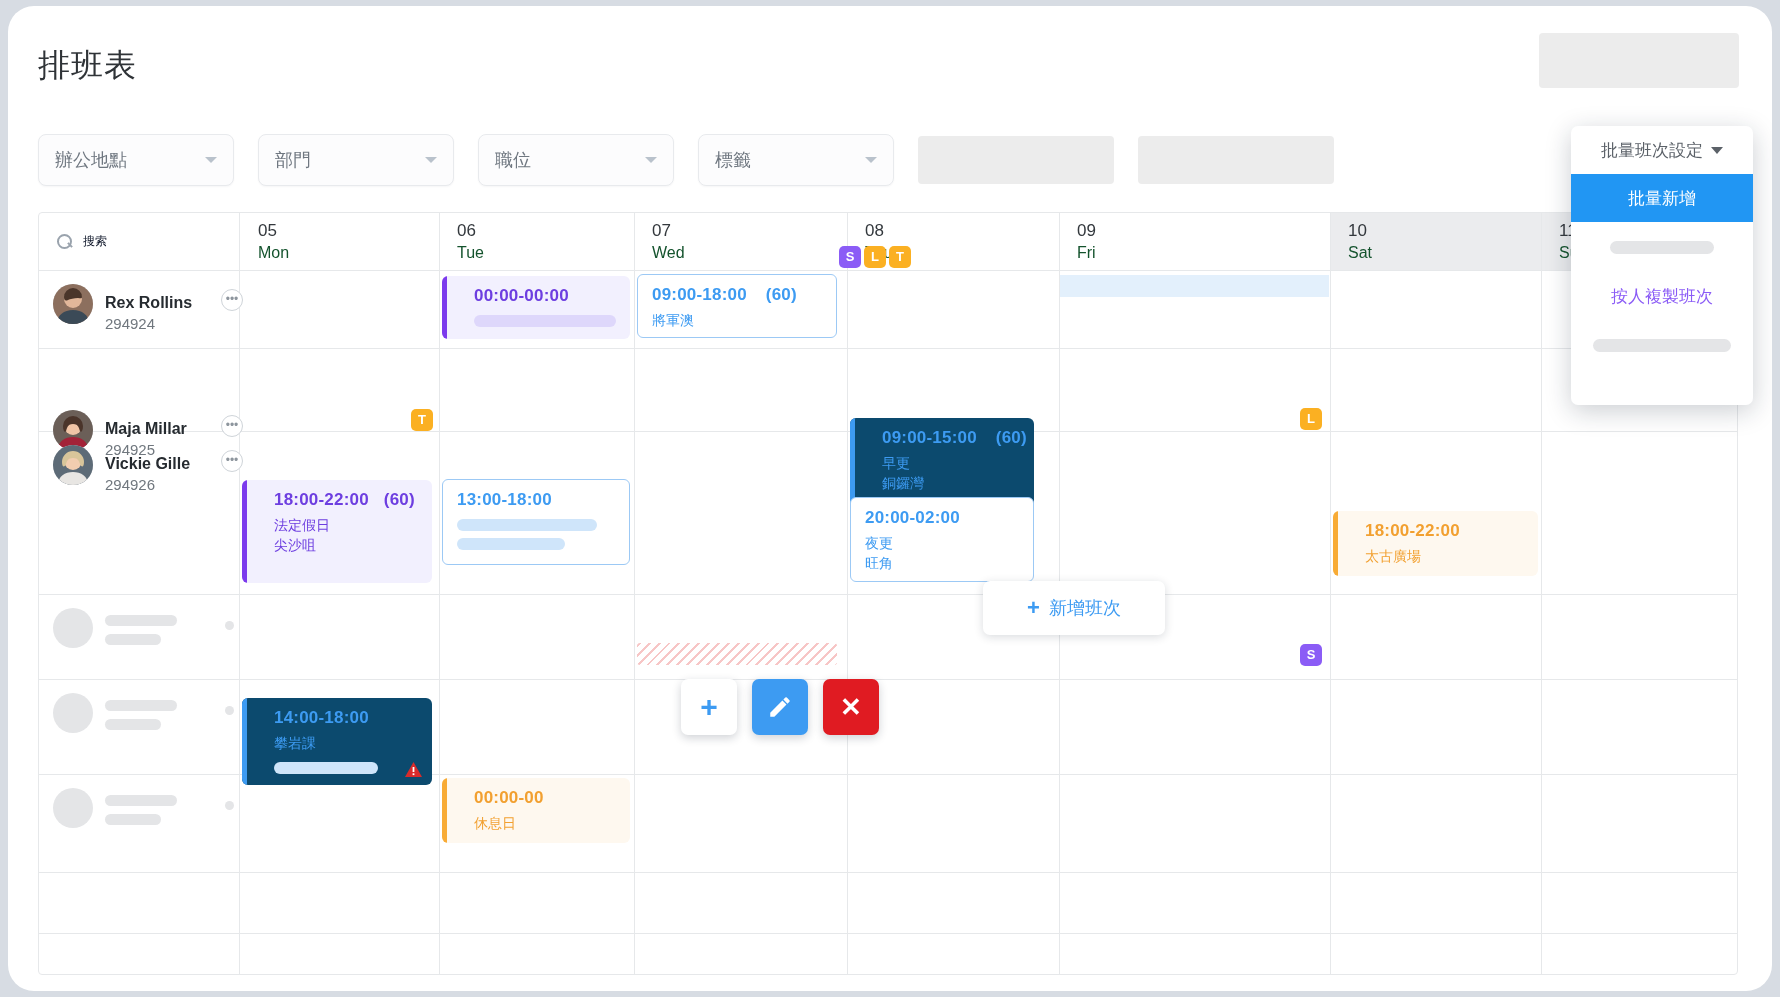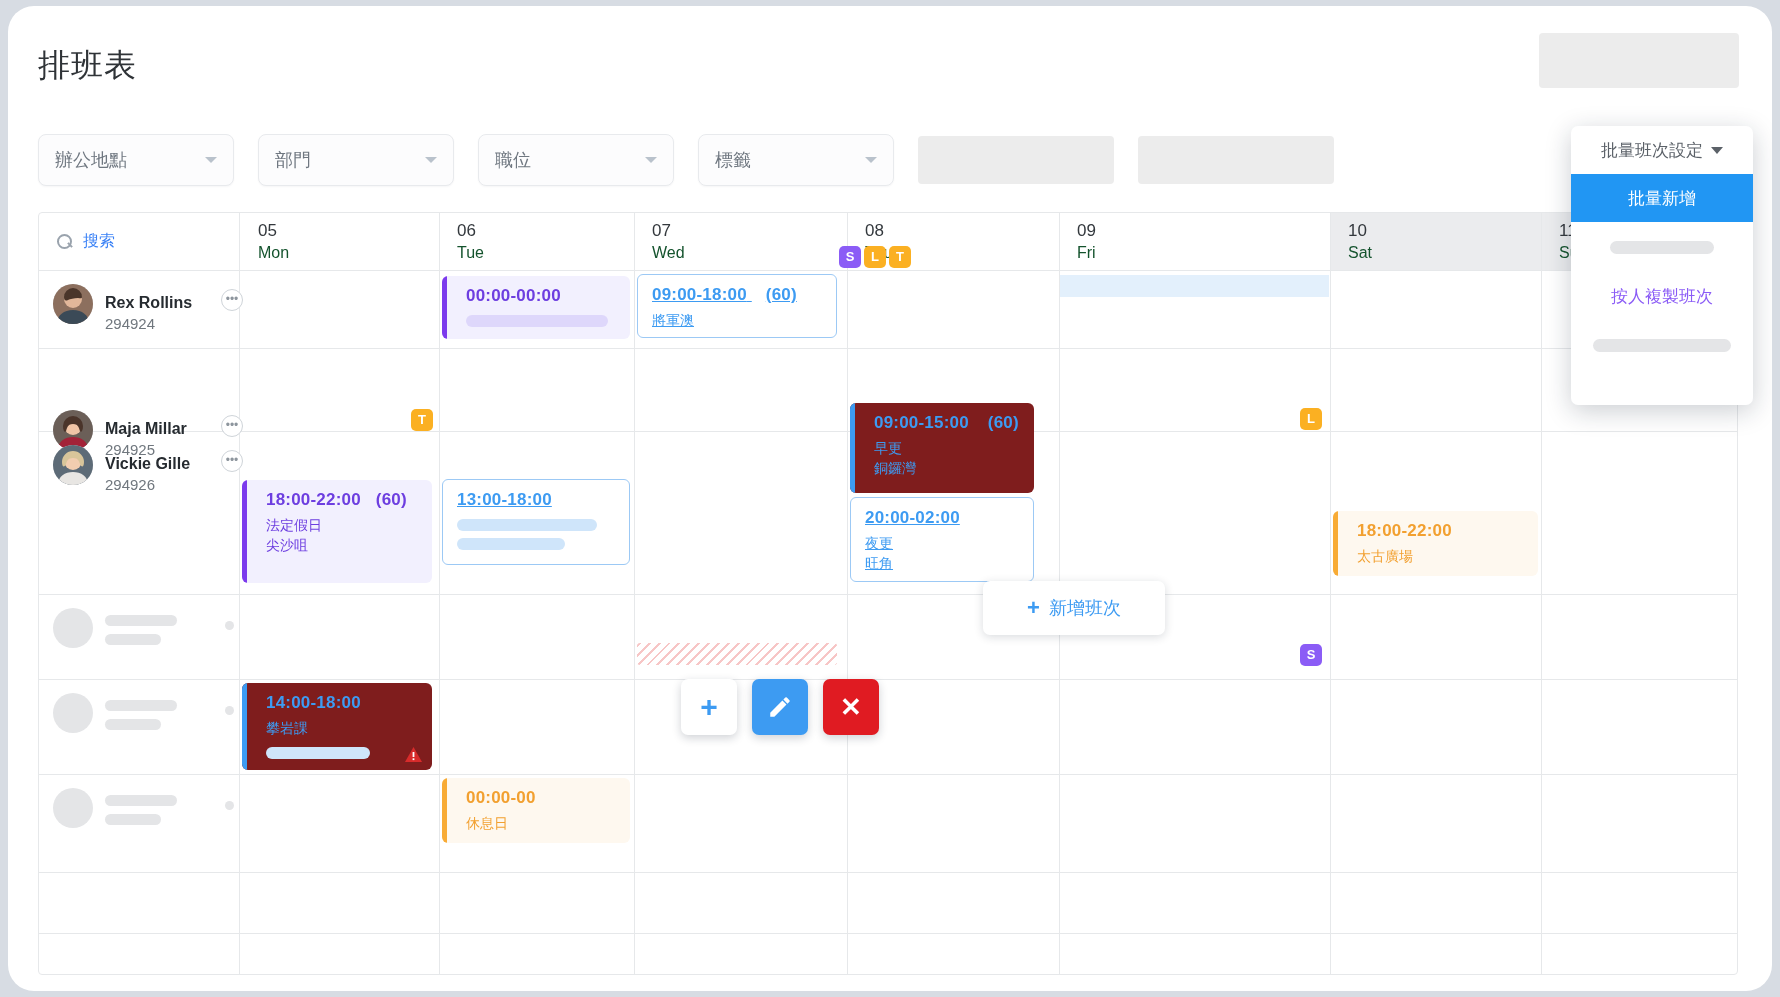--- a/index.html
+++ b/index.html
@@ -77,21 +77,21 @@
   }
   .mag { width: 16px; height: 16px; position: relative; display: inline-block; }
   .mag::before {
     content: ""; position: absolute; left: 0; top: 0;
     width: 11px; height: 11px; border: 2px solid #9aa3ad; border-radius: 50%;
   }
   .mag::after {
     content: ""; position: absolute; left: 10px; top: 10px;
     width: 6px; height: 2px; background: #9aa3ad; transform: rotate(45deg);
   }
-  .search-ph { font-size: 16px; color: #3b82f6; }
+  .search-ph { font-size: 12px; color: #0f172a; }
 
   .day-head {
     position: absolute; top: 0; height: 57px;
     padding: 7px 0 0 18px;
   }
   .day-head.weekend { background: #ebecee; }
   .day-num { font-size: 17px; color: #33383d; line-height: 1.35; }
   .day-name { font-size: 16px; color: #14532d; line-height: 1.3; }
 
   
@@ -116,40 +116,40 @@
   .ph-bar { position: absolute; background: #e4e5e7; border-radius: 8px; height: 11px; }
   .ph-dot {
     position: absolute; left: 186px; width: 9px; height: 9px;
     border-radius: 50%; background: #e4e5e7;
   }
 
   
   .card {
     position: absolute;
     border-radius: 6px;
-    padding: 10px 0 10px 24px;
+    padding: 10px 0 10px 32px;
     overflow: hidden;
   }
   .card .bar {
     position: absolute; left: 0; top: 0; bottom: 0; width: 5px; border-radius: 3px 0 0 3px;
   }
   .card .time { font-size: 17px; font-weight: bold; letter-spacing: .2px; }
   .card .sub { font-size: 14px; margin-top: 5px; line-height: 1.45; }
   .card .skel { height: 12px; border-radius: 7px; margin-top: 9px; }
 
   .card.purple { background: #f2f0fe; }
   .card.purple .bar { background: #7c3aed; }
   .card.purple .time, .card.purple .sub { color: #6d3ee0; }
   .card.purple .skel { background: #ded7fb; }
 
   .card.blue-out { background: #ffffff; border: 1px solid #9cc9f5; }
-  .card.blue-out .time, .card.blue-out .sub { color: #3d9bf2; text-decoration: underline; }
+  .card.blue-out .time, .card.blue-out .sub { color: #3d9bf2; }
   .card.blue-out .skel { background: #cfe5fa; }
 
-  .card.blue-fill { background: #7f1d1d; }
+  .card.blue-fill { background: #0c4a6e; margin-top: 15px; }
   .card.blue-fill .bar { background: #3d9bf2; }
   .card.blue-fill .time, .card.blue-fill .sub { color: #3d9bf2; }
   .card.blue-fill .skel { background: #cfe5fa; }
 
   .card.orange { background: #fef8ef; }
   .card.orange .bar { background: #f8ab35; }
   .card.orange .time, .card.orange .sub { color: #f2a030; }
   .card.orange .skel { background: #fbdcb2; }
 
   .card .paren { font-weight: bold; }

